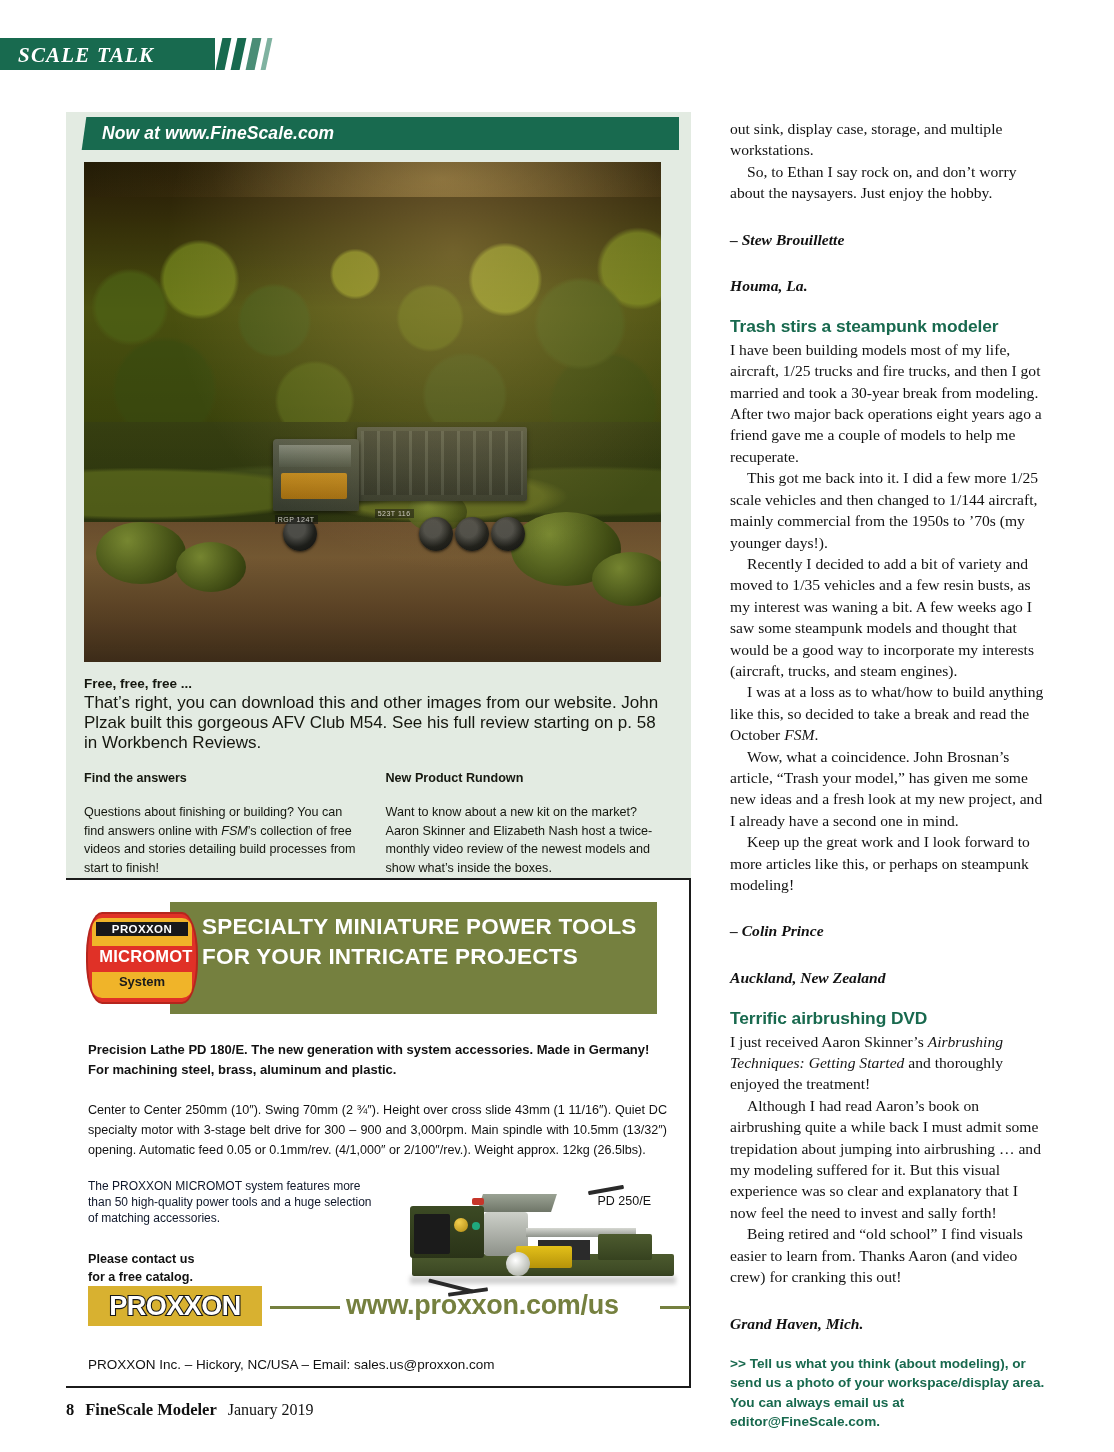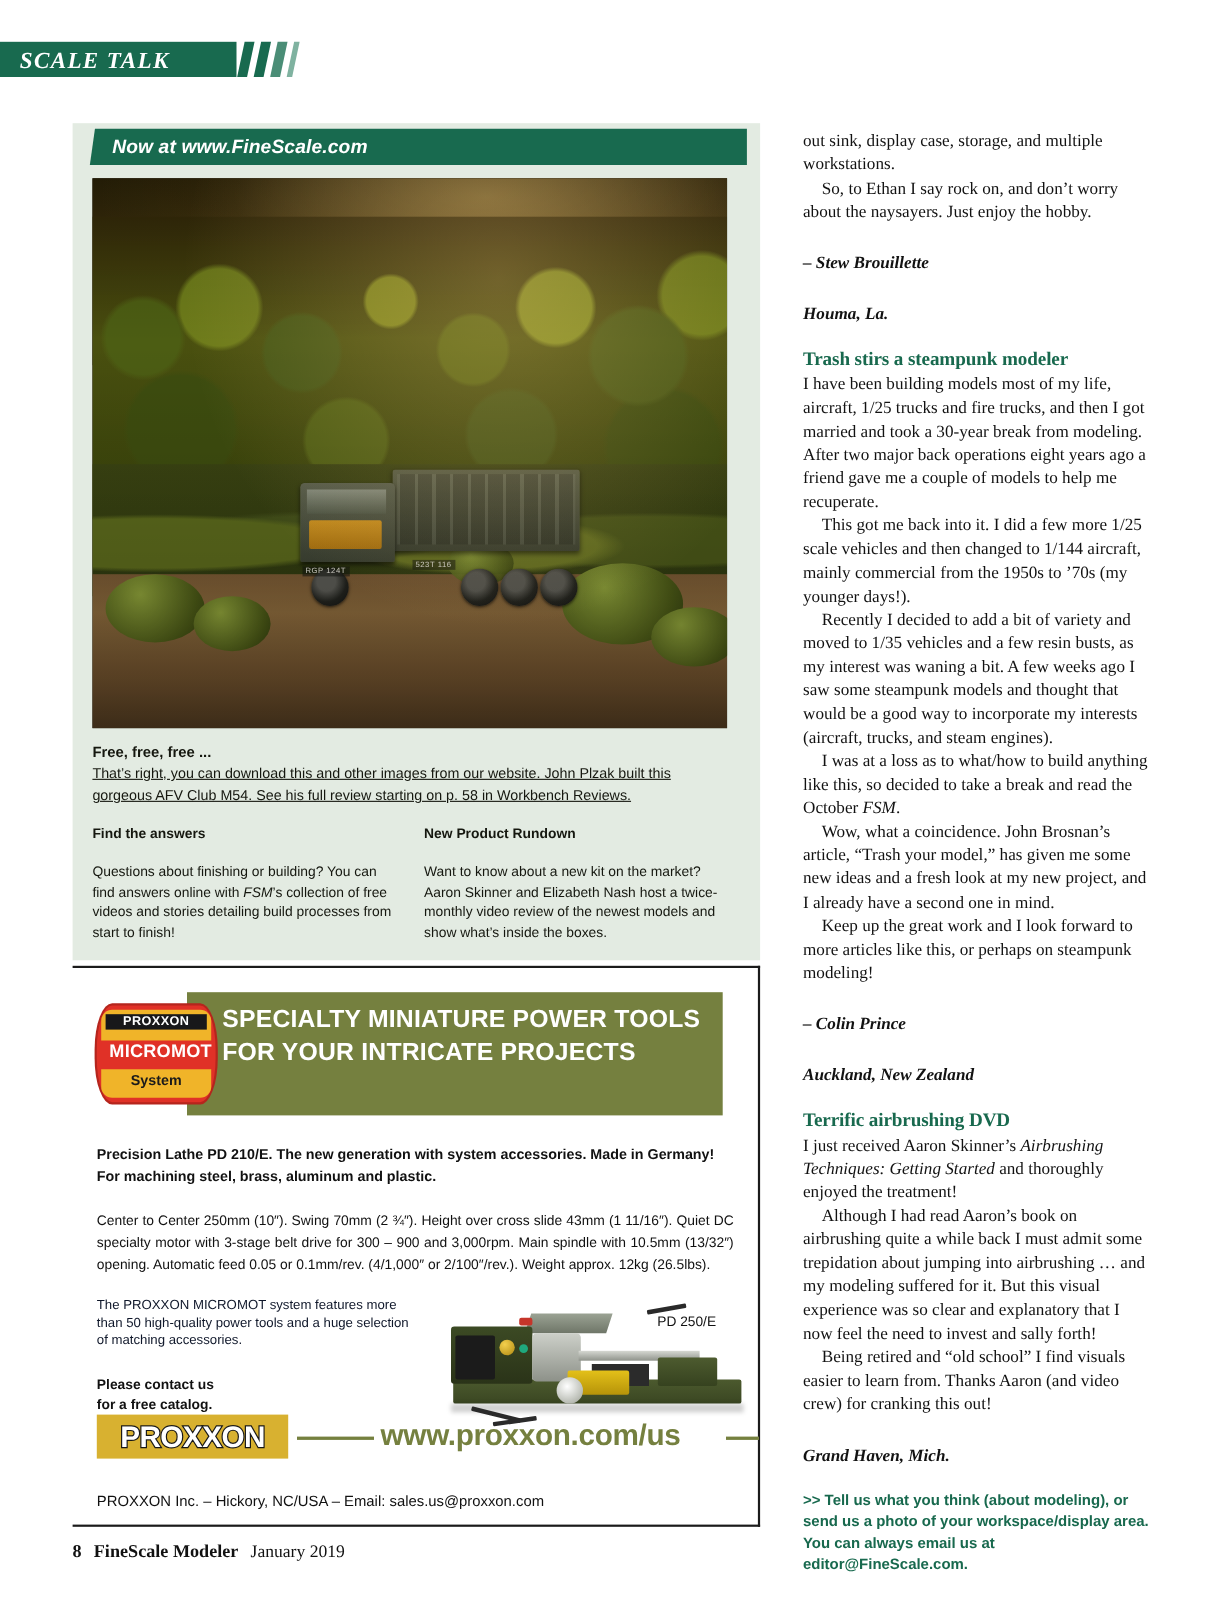--- a/index.html
+++ b/index.html
@@ -200,24 +200,23 @@
   }
 
   .cap-block { margin: 14px 18px 12px 18px; }
   .cap-title {
     font-weight: bold;
     font-size: 13.5px;
     color: #15170f;
     margin-bottom: 2px;
   }
   .cap-text {
-    font-size: 13px;
+    font-size: 17px;
     line-height: 20px;
     color: #15170f;
-    text-decoration: underline;
   }
 
   .two-col {
     display: flex;
     margin: 18px 18px 0 18px;
     gap: 26px;
   }
   .two-col .col { width: 292px; }
   .sub-title {
     font-weight: bold;
@@ -483,21 +482,21 @@
   }
   .right-col p { margin: 0; text-align: left; }
   .right-col p.indent { text-indent: 17px; }
   .right-col .sig {
     font-style: italic;
     font-weight: bold;
     font-family: "Liberation Serif", serif;
     margin-top: 25px;
   }
   .right-col h3 {
-    font-family: Liberation Serif, serif;
+    font-family: Liberation Sans, sans-serif;
     color: #18694e;
     font-size: 17.4px;
     font-weight: bold;
     margin: 20px 0 1px 0;
     letter-spacing: -.1px;
   }
   .right-col .callout {
     font-family: "Liberation Sans", sans-serif;
     color: #18694e;
     font-weight: bold;
@@ -590,21 +589,21 @@
     <div class="ad-headline">SPECIALTY MINIATURE POWER TOOLS FOR YOUR INTRICATE PROJECTS</div>
     <div class="micromot-logo">
       <div class="band-y1"></div>
       <div class="band-y2"></div>
       <div class="t-prox">PROXXON</div>
       <div class="t-micro">MICROMOT</div>
       <div class="t-sys">System</div>
     </div>
   </div>
 
-  <div class="ad-lead">Precision Lathe PD 210/E. The new generation with system accessories. Made in Germany! For machining steel, brass, aluminum and plastic.</div>
+  <div class="ad-lead">Precision Lathe PD 180/E. The new generation with system accessories. Made in Germany! For machining steel, brass, aluminum and plastic.</div>
   <div class="ad-specs">Center to Center 250mm (10″). Swing 70mm (2 ¾″). Height over cross slide 43mm (1 11/16″). Quiet DC specialty motor with 3-stage belt drive for 300 – 900 and 3,000rpm. Main spindle with 10.5mm (13/32″) opening. Automatic feed 0.05 or 0.1mm/rev. (4/1,000″ or 2/100″/rev.). Weight approx. 12kg (26.5lbs).</div>
 
   <div class="ad-mid">
     <div class="ad-feature">The PROXXON MICROMOT system features more than 50 high-quality power tools and a huge selection of matching accessories.</div>
     <div class="ad-contact">
       <span>Please contact us</span><br>
       <span>for a free catalog.</span>
     </div>
 
     <div class="lathe">

